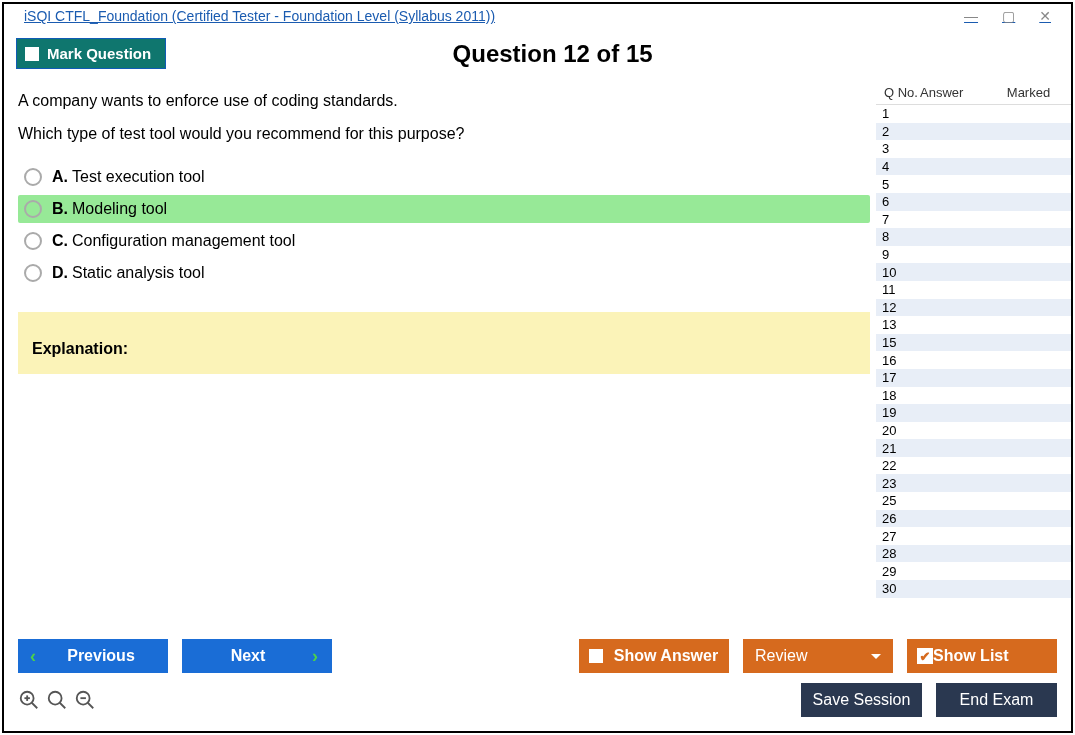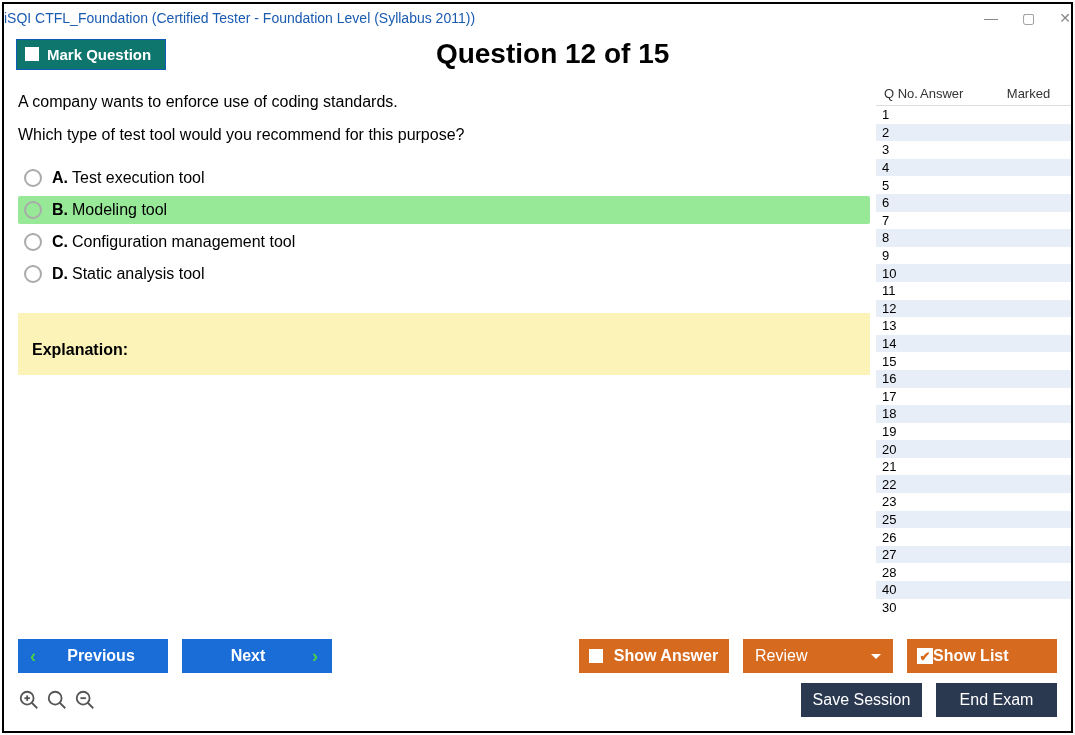--- a/index.html
+++ b/index.html
@@ -17,25 +17,26 @@
     width: 1071px;
     height: 731px;
     margin: 2px;
     display: flex;
     flex-direction: column;
     background: #fff;
   }
   .titlebar {
     display: flex;
     justify-content: space-between;
-    align-items: center;
-    padding: 4px 0;
+    align-items: flex-start;
+    padding: 4px 20px;
     color: #1a5bb0;
     font-size: 14px;
     height: 28px;
+    text-decoration: underline;
   }
   .titlebar-controls {
     display: flex;
     gap: 24px;
     color: #888;
     font-size: 14px;
   }
   .titlebar-controls span { cursor: default; }
   .toprow {
     display: flex;
@@ -53,21 +54,21 @@
     align-items: center;
     gap: 8px;
     cursor: pointer;
   }
   .mark-q-btn .box {
     width: 14px; height: 14px; background: #fff; display: inline-block;
   }
   .question-title {
     flex: 1;
     text-align: center;
-    font-size: 28px;
+    font-size: 24px;
     font-weight: bold;
     margin-left: -120px;
   }
   .main {
     flex: 1;
     display: flex;
     overflow: hidden;
   }
   .qpanel {
     flex: 1;
@@ -281,23 +282,20 @@
           <div class="side-row">
             <span class="c1">11</span>
           </div>
           <div class="side-row">
             <span class="c1">12</span>
           </div>
           <div class="side-row">
             <span class="c1">13</span>
           </div>
           <div class="side-row">
-            <span class="c1">14</span>
-          </div>
-          <div class="side-row">
             <span class="c1">15</span>
           </div>
           <div class="side-row">
             <span class="c1">16</span>
           </div>
           <div class="side-row">
             <span class="c1">17</span>
           </div>
           <div class="side-row">
             <span class="c1">18</span>
@@ -323,21 +321,21 @@
           <div class="side-row">
             <span class="c1">26</span>
           </div>
           <div class="side-row">
             <span class="c1">27</span>
           </div>
           <div class="side-row">
             <span class="c1">28</span>
           </div>
           <div class="side-row">
-            <span class="c1">40</span>
+            <span class="c1">29</span>
           </div>
           <div class="side-row">
             <span class="c1">30</span>
           </div>
         </div>
     </div>
   </div>
 
   <div class="footer">
     <div class="frow">

